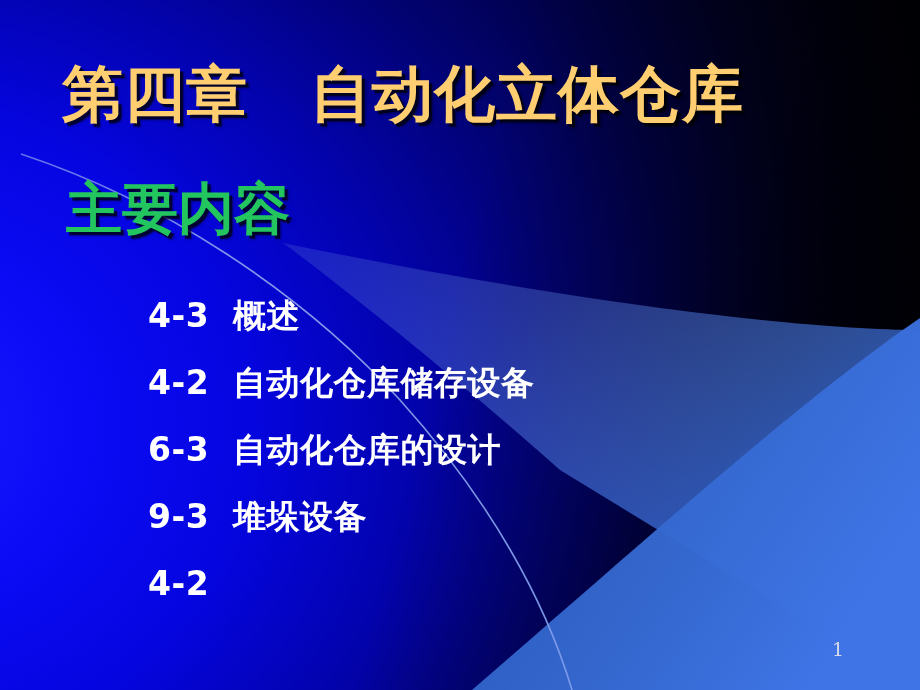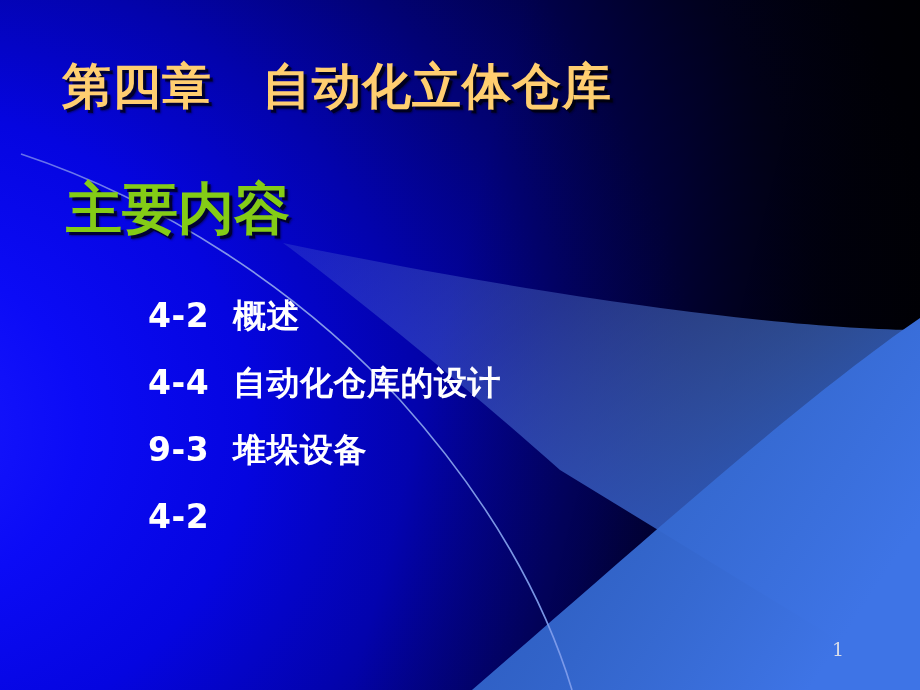--- a/index.html
+++ b/index.html
@@ -53,38 +53,38 @@
     inset: 0;
     width: 920px;
     height: 690px;
   }
 
   
   .title {
     position: absolute;
     left: 62px;
     top: 58px;
-    font-size: 49px;
+    font-size: 61px;
     font-weight: bold;
     letter-spacing: 1px;
     color: #ffce70;
     white-space: pre;
     text-shadow:
       3px 3px 0 rgba(0,0,0,0.62),
       4px 4px 2px rgba(0,0,0,0.40);
     line-height: 1.18;
   }
 
   .subtitle {
     position: absolute;
     left: 66px;
     top: 176px;
     font-size: 56px;
     font-weight: bold;
-    color: #84cc16;
+    color: #22c55e;
     white-space: pre;
     text-shadow:
       3px 3px 0 rgba(0,0,0,0.62),
       4px 4px 2px rgba(0,0,0,0.40);
     line-height: 1.18;
   }
 
   .bullet-list {
     position: absolute;
     left: 148px;
@@ -156,21 +156,22 @@
     <path d="M 21 154
              C 160 200, 300 290, 400 400
              C 490 500, 545 600, 572 690" fill="none" stroke="url(#arcGrad)" stroke-width="1.6"></path>
   </svg>
 
   <div class="title">第四章　自动化立体仓库</div>
 
   <div class="subtitle">主要内容</div>
 
   <ul class="bullet-list">
-    <li class="bullet-item">4-2  概述</li>
-    <li class="bullet-item">4-4  自动化仓库的设计</li>
+    <li class="bullet-item">4-3  概述</li>
+    <li class="bullet-item">4-2  自动化仓库储存设备</li>
+    <li class="bullet-item">6-3  自动化仓库的设计</li>
     <li class="bullet-item">9-3  堆垛设备</li>
     <li class="bullet-item">4-2</li>
   </ul>
 
   <div class="page-number">1</div>
 
 </div>
 
 </body></html>

